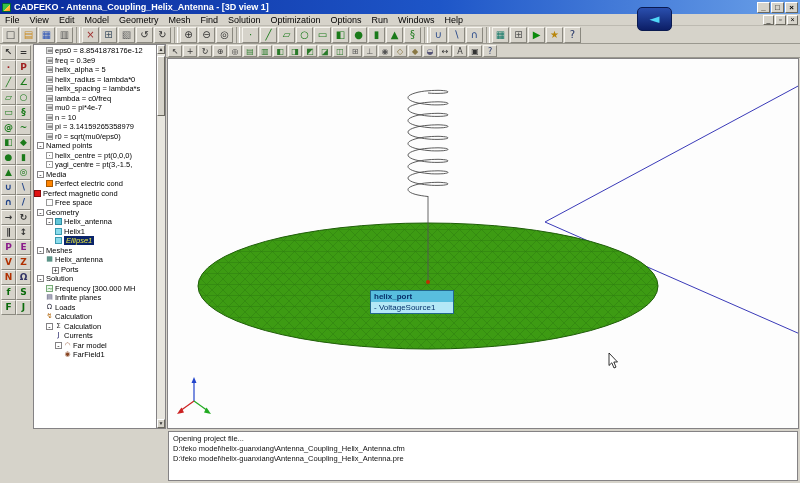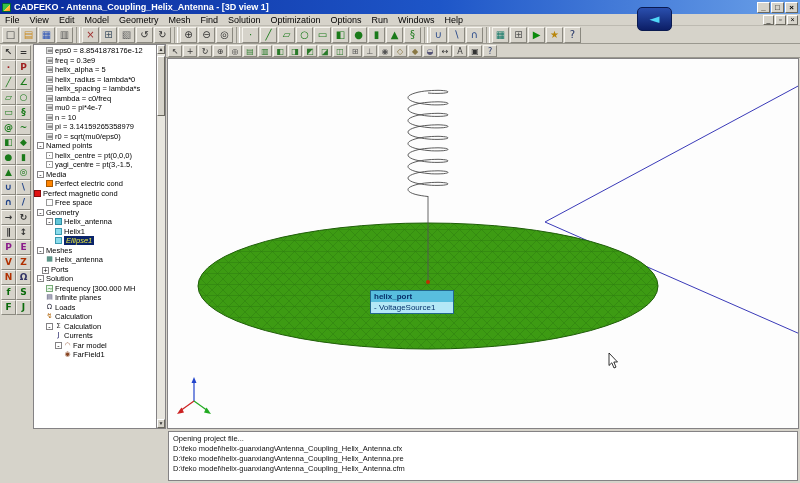--- a/index.html
+++ b/index.html
@@ -296,21 +296,21 @@
             <span class="tlabel">Ellipse1</span>
           </div>
           <div class="tree-row" style="padding-left: 3px;">
             <span class="exp">-</span>
             <span class="tlabel">Meshes</span>
           </div>
           <div class="tree-row" style="padding-left: 12px;">
             <span class="ticon" style="color: rgb(26, 106, 90);">▦</span>
             <span class="tlabel">Helix_antenna</span>
           </div>
-          <div class="tree-row" style="padding-left: 8px; align-items: flex-end;">
+          <div class="tree-row" style="padding-left: 18px; align-items: flex-end;">
             <span class="exp">+</span>
             <span class="tlabel">Ports</span>
           </div>
           <div class="tree-row" style="padding-left: 3px;">
             <span class="exp">-</span>
             <span class="tlabel">Solution</span>
           </div>
           <div class="tree-row" style="padding-left: 12px;">
             <span class="ticon" style="background: rgb(238, 248, 238); color: rgb(10, 122, 10); border: 1px solid rgb(119, 170, 119);">~</span>
             <span class="tlabel">Frequency [300.000 MH</span>
@@ -410,22 +410,21 @@
         <div class="tt1">helix_port</div>
         <div class="tt2">- VoltageSource1</div>
       </div>
     </div>
   </div>
 
   <div id="message-panel">
     <div id="message-box">
       <div id="message-lines">
           <div class="msg-line">Opening project file...</div>
-          <div class="msg-line">D:\feko model\helix-guanxiang\Antenna_Coupling_Helix_Antenna.cfx</div>
+          <div class="msg-line">D:\feko model\helix-guanxiang\Antenna_Coupling_Helix_Antenna.cfm</div>
           <div class="msg-line">D:\feko model\helix-guanxiang\Antenna_Coupling_Helix_Antenna.pre</div>
-          <div class="msg-line">D:\feko model\helix-guanxiang\Antenna_Coupling_Helix_Antenna.cfm</div>
         </div>
     </div>
   </div>
 
   <div id="corner-logo">◄</div>
 
 </div>
 
 </body></html>

